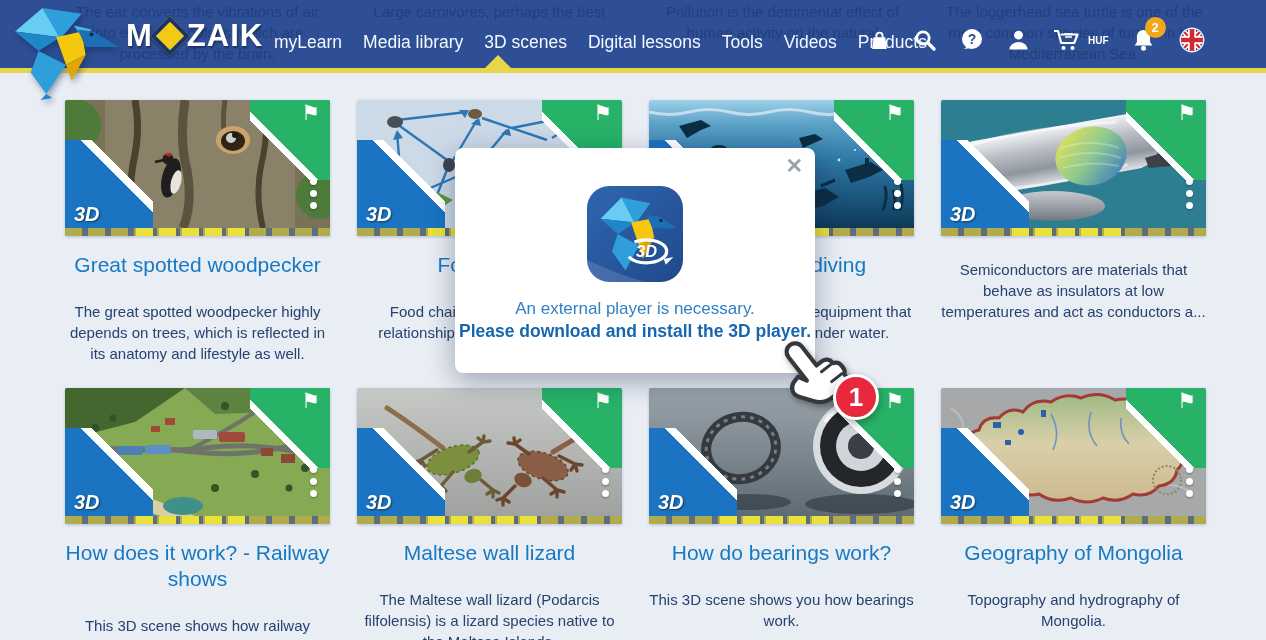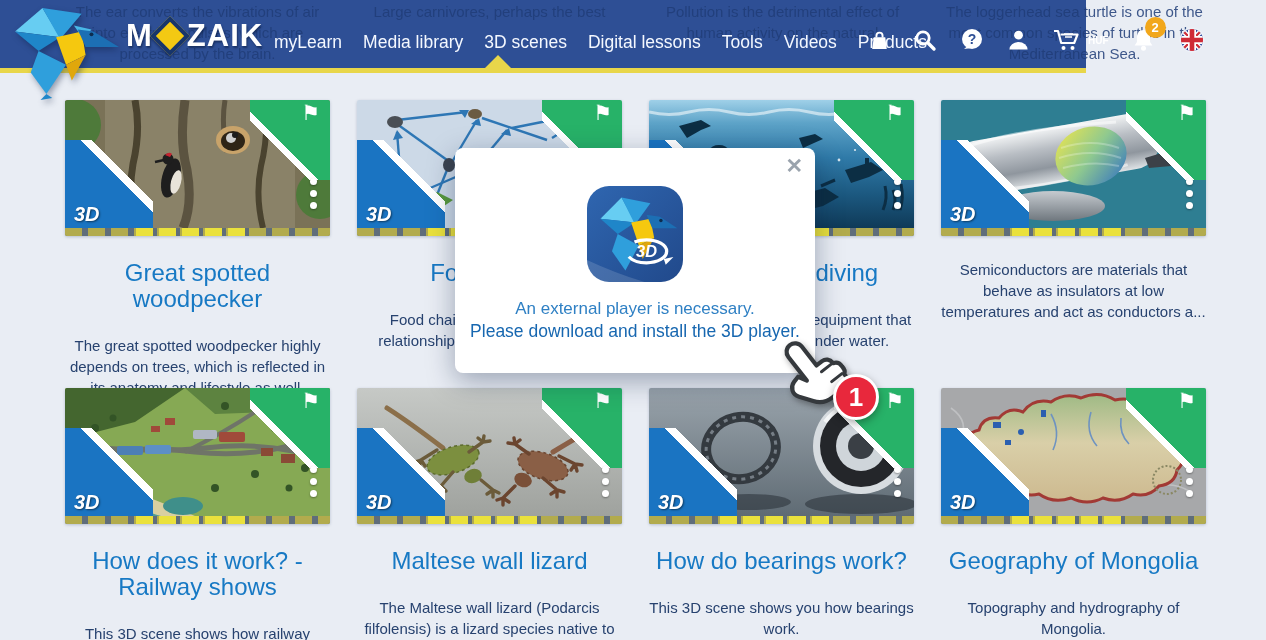--- a/index.html
+++ b/index.html
@@ -1,21 +1,21 @@
 <!DOCTYPE html>
 <html><head>
 <meta charset="utf-8">
 <style>
   html,body{margin:0;padding:0;}
   body{
     width:1266px;height:640px;position:relative;overflow:hidden;
     background:#e9edf4;font-family:"Liberation Sans",sans-serif;
   }
   
-  .nav{position:absolute;top:0;left:0;width:1086px;height:68px;
+  .nav{position:absolute;top:0;left:0;width:1266px;height:68px;
     background:#2e4f95;border-bottom:5px solid #e8d64a;z-index:50;}
   .ghost-layer{position:absolute;inset:0;z-index:1;color:#203d78;opacity:.85;
     font-size:15px;line-height:21px;text-align:center;pointer-events:none;}
   .ghost-col{position:absolute;top:1px;width:265px;}
   .nav-content{position:absolute;inset:0;z-index:2;}
   .brand{position:absolute;left:126px;top:18px;display:flex;align-items:center;
     color:#fff;font-weight:bold;font-size:31px;letter-spacing:1px;
     text-shadow:1px 2px 2px rgba(10,25,60,.55);}
   .brand .diamond{display:inline-block;width:20px;height:20px;background:#f3c913;
     border:4px solid #17356b;transform:rotate(45deg);margin:0 3px;box-shadow:1px 2px 2px rgba(10,25,60,.4);}
@@ -54,31 +54,31 @@
   .corner3d span{position:absolute;left:9px;bottom:2px;color:#fff;font-weight:800;
     font-style:italic;font-size:20px;text-shadow:1px 1px 2px rgba(0,0,0,.5);}
   .cornerflag{position:absolute;right:0;top:0;width:80px;height:80px;
     background:linear-gradient(225deg,#27b268 57%,#ffffff 57%,#ffffff 63%,transparent 63%);
     cursor:pointer;}
   .cornerflag span{position:absolute;right:10px;top:1px;color:#fff;font-size:21px;}
   .dots{position:absolute;right:10px;bottom:24px;display:flex;flex-direction:column;
     gap:5px;cursor:pointer;padding:3px;}
   .dots i{width:7px;height:7px;border-radius:50%;background:#fff;
     box-shadow:0 1px 2px rgba(0,0,0,.35);}
-  .card-title{margin-top:24px;text-align:center;color:#1779c4;font-size:24px;
+  .card-title{margin-top:16px;text-align:center;color:#1779c4;font-size:21px;
     line-height:26px;cursor:pointer;}
   .card-desc{margin-top:23px;text-align:center;color:#27426f;font-size:15px;line-height:21px;}
   
   .modal{position:absolute;left:455px;top:148px;width:360px;height:225px;background:#fff;
     border-radius:8px;box-shadow:0 8px 28px rgba(10,25,60,.35);z-index:100;text-align:center;}
   .modal-close{position:absolute;top:6px;right:12px;color:#9aa3ad;font-size:21px;
     font-weight:bold;cursor:pointer;line-height:24px;}
   .app-icon{margin-top:38px;}
   .modal-line1{margin-top:12px;color:#2f80c4;font-size:17px;line-height:22px;}
-  .modal-line2{color:#1767b0;font-size:17.5px;font-weight:normal;line-height:23px;}
+  .modal-line2{color:#1767b0;font-size:17.5px;font-weight:bold;line-height:23px;}
   
   .hand{position:absolute;left:770px;top:326px;z-index:120;
     filter:drop-shadow(2px 3px 3px rgba(0,0,0,.35));pointer-events:none;}
   .step-badge{position:absolute;left:833px;top:374px;width:46px;height:46px;z-index:130;
     border-radius:50%;background:#e8283c;border:3px solid #fff;box-sizing:border-box;
     color:#fff;font-size:26px;font-weight:bold;display:flex;align-items:center;
     justify-content:center;box-shadow:0 3px 8px rgba(0,0,0,.35);pointer-events:none;}
 </style>
 </head>
 <body>

